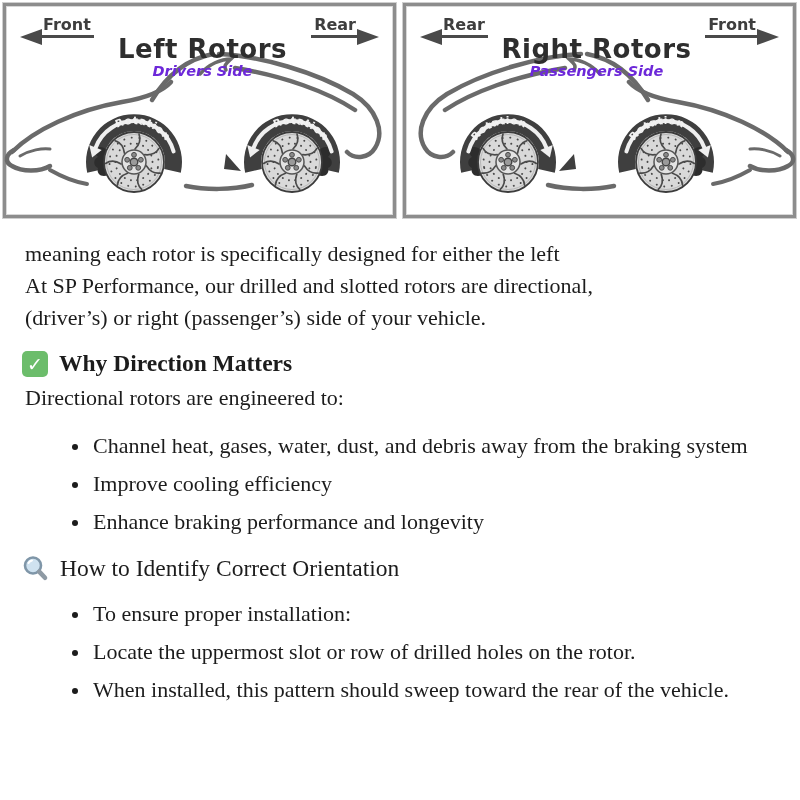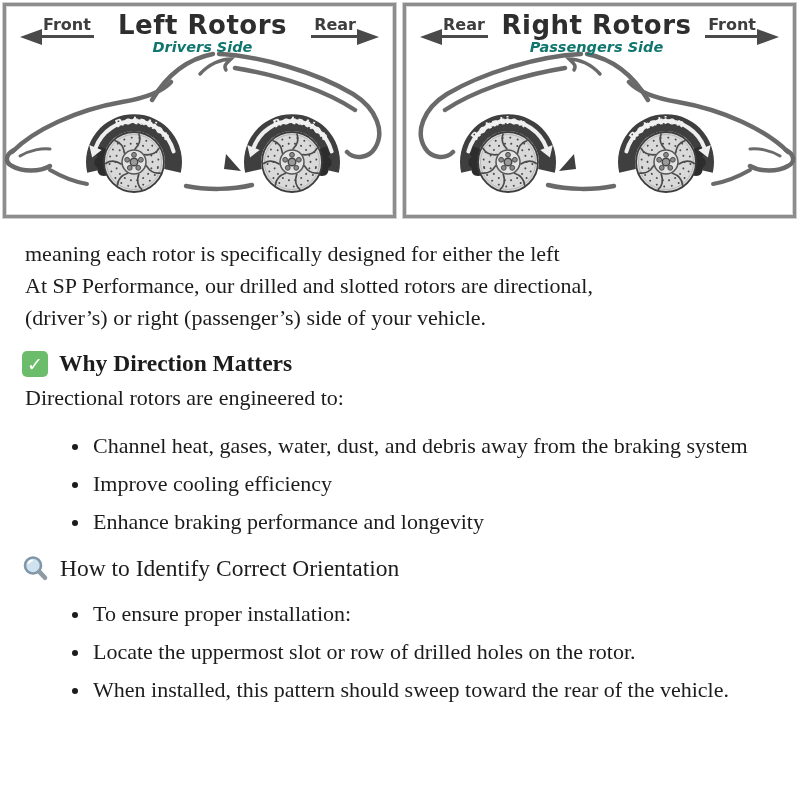--- a/index.html
+++ b/index.html
@@ -19,22 +19,22 @@
          font-family:"DejaVu Sans", sans-serif; z-index:3; }
   .dir { position:relative; font-weight:700; font-size:16px; color:#3e3e3e;
          border-bottom:3.5px solid #4a4a4a; padding:0 3px 1px; margin-top:2px; }
   .dir-wrap { display:flex; align-items:flex-start; }
   .arrow-head { width:0; height:0; align-self:flex-end; margin-bottom:-7px; }
   .arrow-head.pt-left  { border-top:8px solid transparent; border-bottom:8px solid transparent;
                          border-right:22px solid #4a4a4a; margin-right:-2px; }
   .arrow-head.pt-right { border-top:8px solid transparent; border-bottom:8px solid transparent;
                          border-left:22px solid #4a4a4a; margin-left:-2px; }
   .title-stack { text-align:center; margin-top:-2px; }
-  .ttl { font-size:26px; font-weight:800; letter-spacing:0.5px; color:#2e2e2e; line-height:28px; }
-  .sub { font-size:14.5px; font-weight:700; font-style:italic; color:#0f766e; margin-top:0px; }
+  .ttl { font-size:26px; font-weight:800; letter-spacing:0.5px; color:#2e2e2e; line-height:28px;margin-top:24px; }
+  .sub { font-size:14.5px; font-weight:700; font-style:italic; color:#6d28d9; margin-top:0px; }
 
   .car-layer { position:absolute; top:0; left:0; width:800px; height:221px; z-index:2; }
 
   
   .content { padding:0 0 0 25px; }
   .intro { margin-top:17px; font-size:22px; line-height:32px; }
   .intro span { display:block; }
 
   .h2 { display:flex; align-items:center; gap:11px; margin-top:16px; margin-left:-3px;
         font-size:23.5px; }

